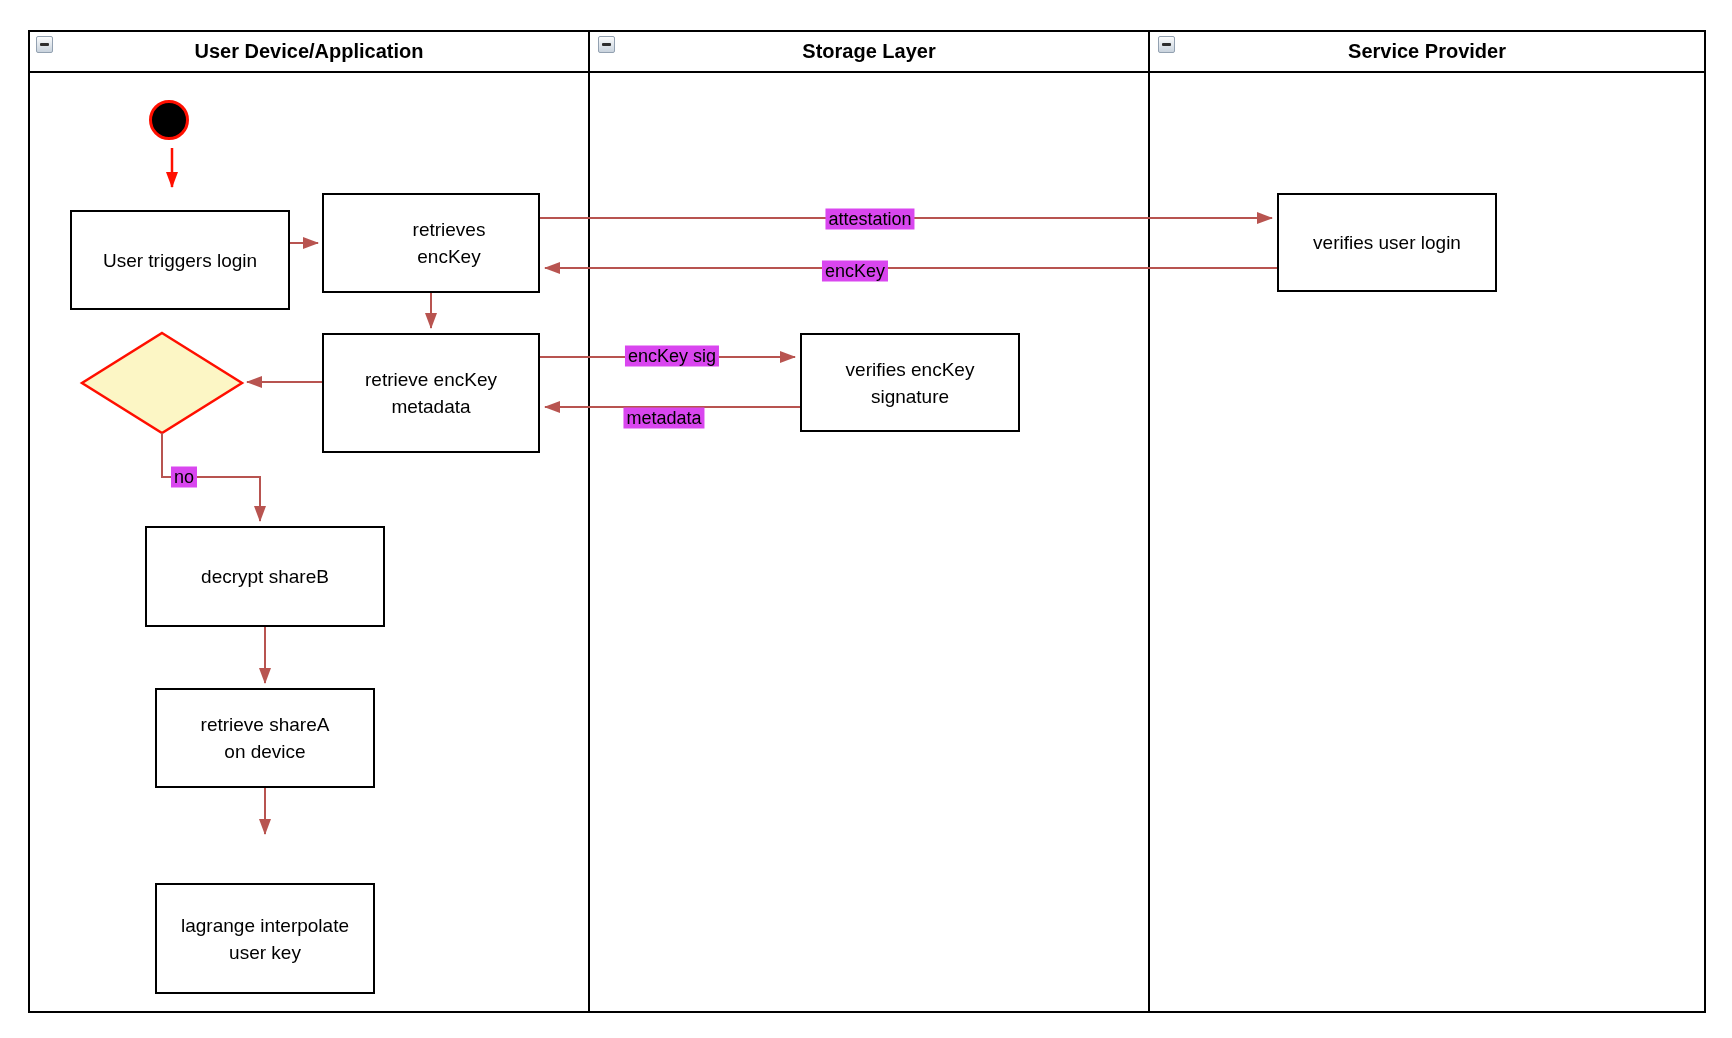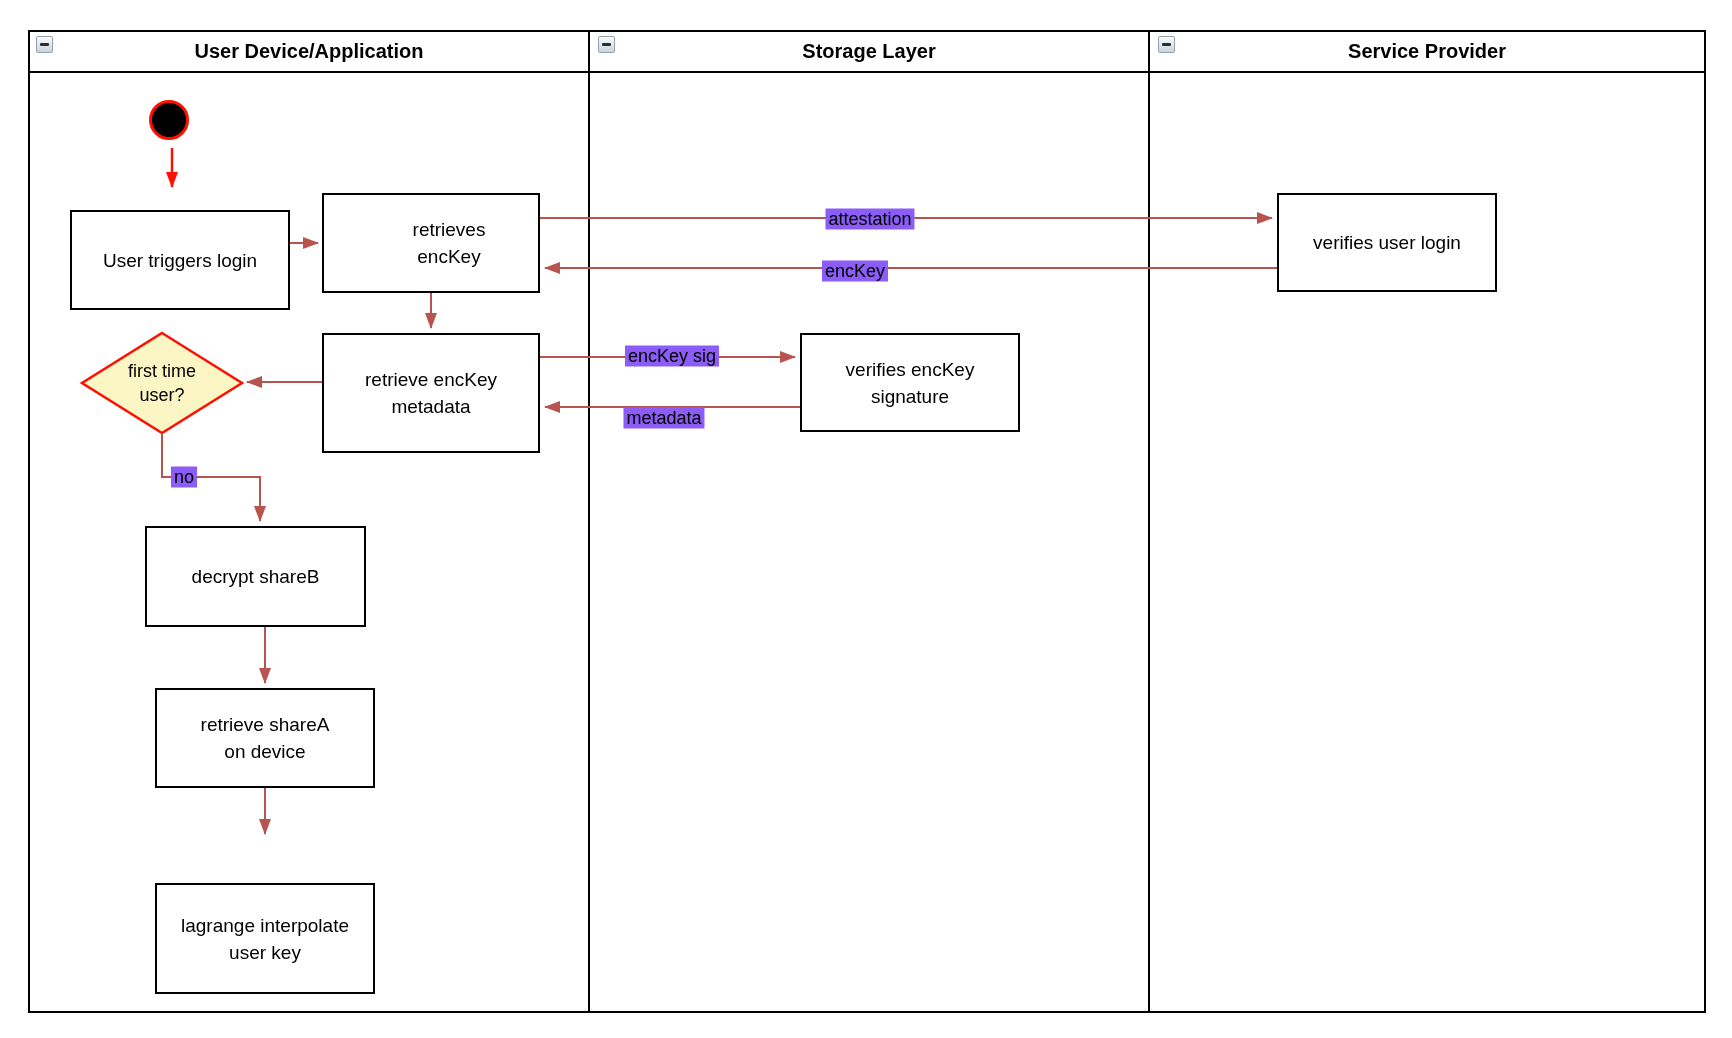--- a/index.html
+++ b/index.html
@@ -45,35 +45,35 @@
   .node{
     position:absolute;background:#fff;border:2px solid var(--shape-border);
     display:flex;align-items:center;justify-content:center;text-align:center;
     font-size:19px;line-height:27px;white-space:pre-line;cursor:default;
   }
   .n-login    {left:70px;  top:193px; width:220px; height:100px;margin-top:17px;}
   .n-retr     {left:322px; top:193px; width:218px; height:100px;padding-left:36px;}
   .n-verlogin {left:1277px;top:193px; width:220px; height:99px;}
   .n-meta     {left:322px; top:333px; width:218px; height:120px;}
   .n-versig   {left:800px; top:333px; width:220px; height:99px;}
-  .n-decb     {left:145px; top:526px; width:221px; height:101px;}
+  .n-decb     {left:145px; top:526px; width:240px; height:101px;}
   .n-sharea   {left:155px; top:688px; width:220px; height:100px;}
   .n-lagr     {left:155px; top:839px; width:220px; height:111px;margin-top:44px;}
   .diamond-label{
     position:absolute;left:92px;top:335px;width:140px;height:96px;
     display:flex;align-items:center;justify-content:center;text-align:center;
     font-size:18px;line-height:24px;white-space:pre-line;
   }
   .start-circle{
     position:absolute;left:149px;top:100px;width:40px;height:40px;
     background:#000;border:3px solid var(--highlight);border-radius:50%;
   }
   .edge-label{
     position:absolute;transform:translate(-50%,-50%);
-    background:#8b5cf6;padding:0 3px;font-size:18px;line-height:21px;white-space:nowrap;
+    background:#d946ef;padding:0 3px;font-size:18px;line-height:21px;white-space:nowrap;
   }
   .el-attestation{left:870px;top:219px;}
   .el-enckey{left:855px;top:271px;}
   .el-enckeysig{left:672px;top:356px;}
   .el-metadata{left:664px;top:418px;}
   .el-no{left:184px;top:477px;}
 </style>
 </head>
 <body>
 
@@ -138,22 +138,20 @@
   <div class="node n-meta">retrieve encKey
 metadata</div>
   <div class="node n-versig">verifies encKey
 signature</div>
   <div class="node n-decb">decrypt shareB</div>
   <div class="node n-sharea">retrieve shareA
 on device</div>
   <div class="node n-lagr">lagrange interpolate
 user key</div>
 
-  <div class="diamond-label">first time
-user?</div>
 
   <div class="edge-label el-attestation">attestation</div>
   <div class="edge-label el-enckey">encKey</div>
   <div class="edge-label el-enckeysig">encKey sig</div>
   <div class="edge-label el-metadata">metadata</div>
   <div class="edge-label el-no">no</div>
 
 </div>
 
 </body></html>

